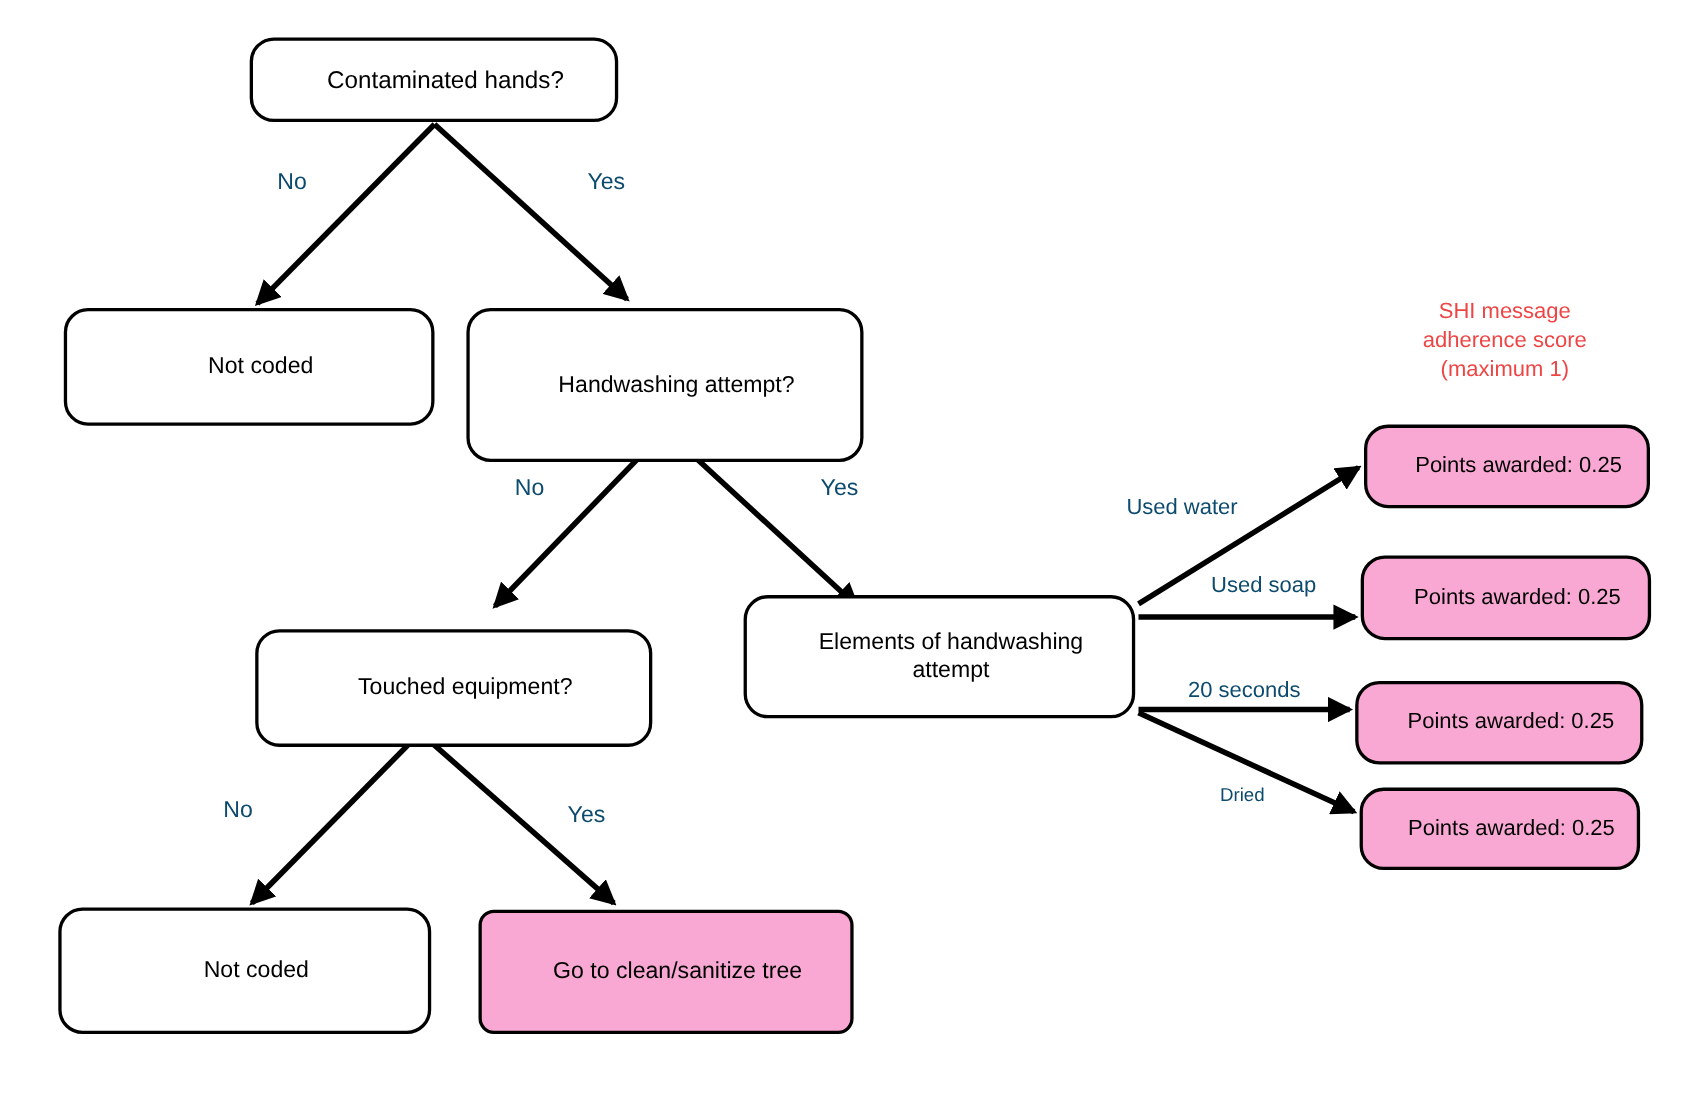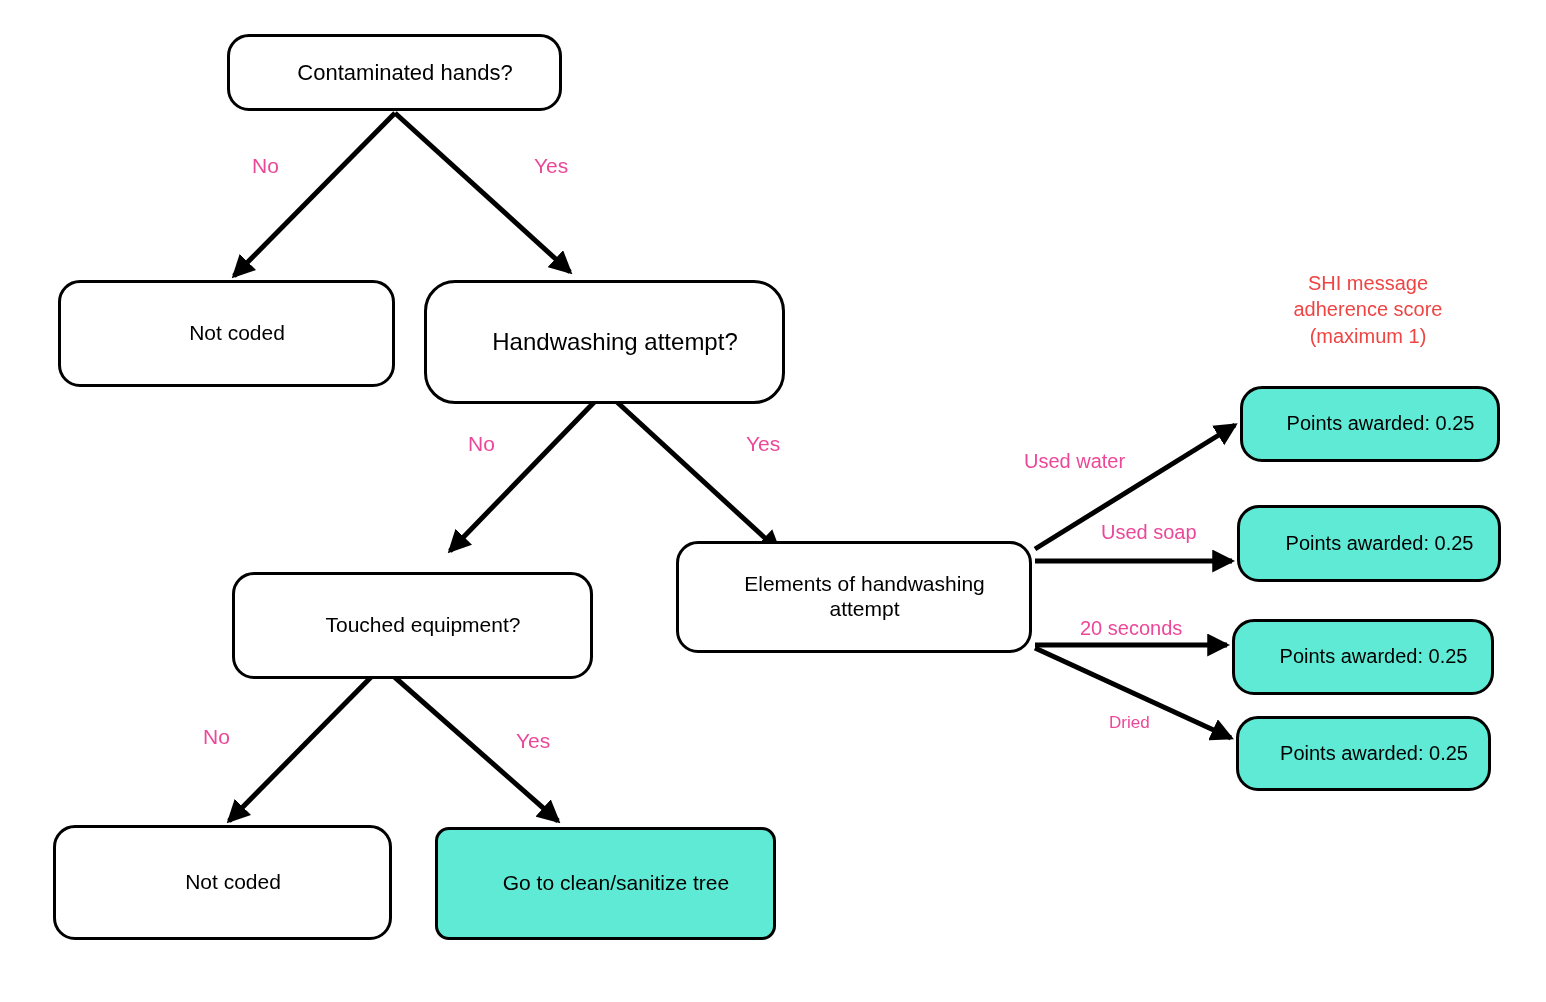--- a/index.html
+++ b/index.html
@@ -33,30 +33,30 @@
     display: flex;
     align-items: center;
     justify-content: center;
     text-align: center;
     color: #000000;
     line-height: 1.18;
     z-index: 3;
     padding-left: 21px;
   }
   .node.filled {
-    background: #5eead4;
+    background: #f9a8d4;
   }
   .node .node-label {
     display: block;
     padding: 0 10px;
     white-space: pre-line;
   }
   .edge-label {
     position: absolute;
-    color: #ec4899;
+    color: #0c4a6e;
     white-space: nowrap;
     z-index: 4;
   }
   .caption {
     position: absolute;
     text-align: center;
     color: #ef4444;
     line-height: 1.32;
     white-space: pre-line;
     z-index: 4;
@@ -87,21 +87,21 @@
       </g>
   </svg>
 
   <div id="nodes-layer">
       <div class="node" style="left: 227px; top: 34px; width: 335px; height: 77px; font-size: 22px;">
         <span class="node-label">Contaminated hands?</span>
       </div>
       <div class="node" style="left: 58px; top: 280px; width: 337px; height: 107px; font-size: 21px;">
         <span class="node-label">Not coded</span>
       </div>
-      <div class="node" style="left: 424px; top: 280px; width: 361px; height: 124px; font-size: 24px; border-radius: 31px;">
+      <div class="node" style="left: 424px; top: 280px; width: 361px; height: 140px; font-size: 21px;">
         <span class="node-label">Handwashing attempt?</span>
       </div>
       <div class="node" style="left: 232px; top: 556px; width: 361px; height: 107px; font-size: 21px; margin-top: 16px;">
         <span class="node-label">Touched equipment?</span>
       </div>
       <div class="node" style="left: 676px; top: 541px; width: 356px; height: 112px; font-size: 21px;">
         <span class="node-label">Elements of handwashing
 attempt</span>
       </div>
       <div class="node" style="left: 53px; top: 825px; width: 339px; height: 115px; font-size: 21px;">

